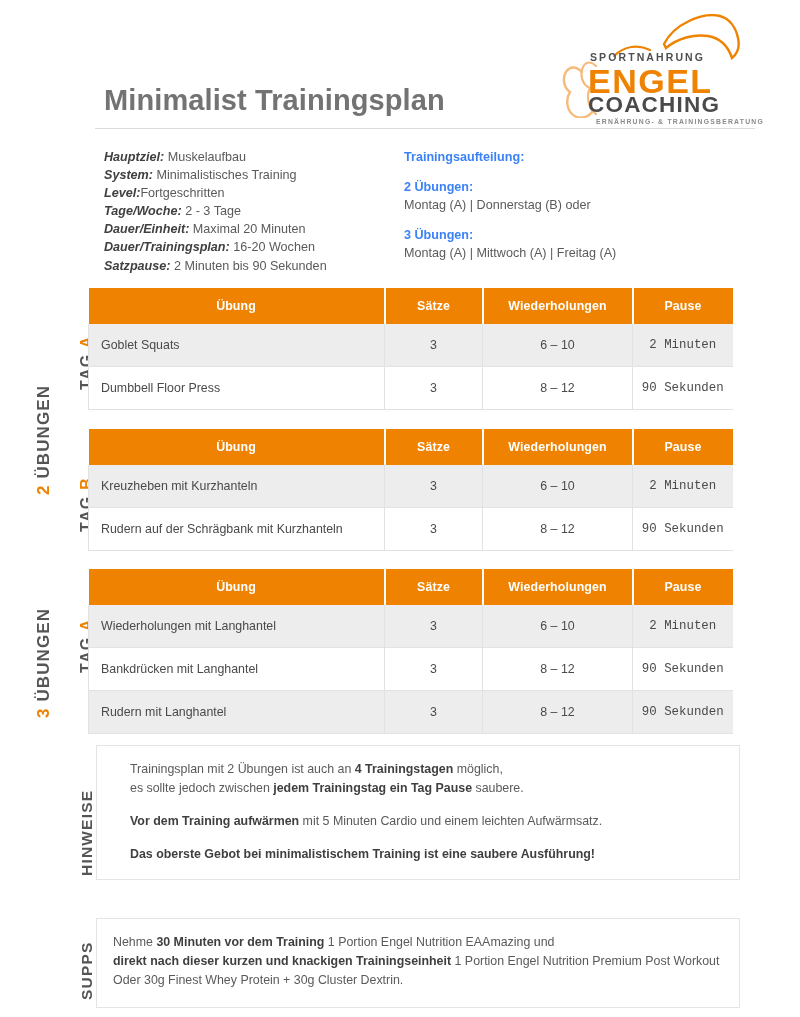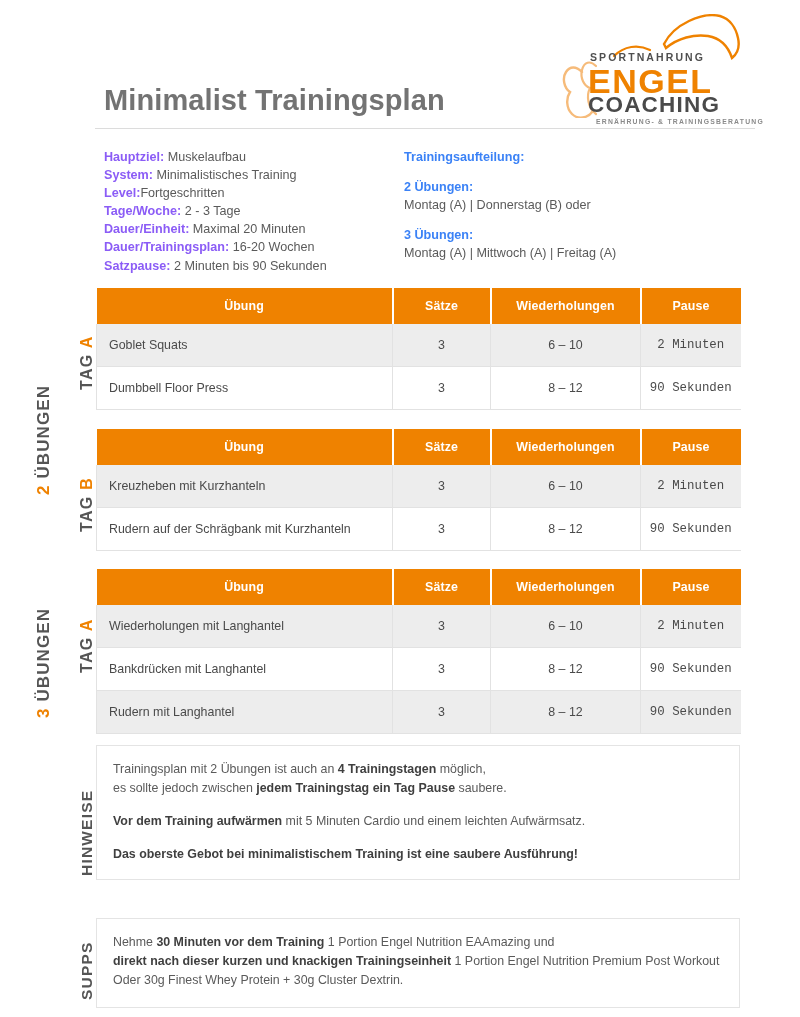--- a/index.html
+++ b/index.html
@@ -114,21 +114,21 @@
     line-height: 18.1px;
   }
   .meta-right {
     position: absolute;
     left: 404px;
     top: 148px;
     width: 320px;
     font-size: 12.6px;
     line-height: 18.1px;
   }
-  .meta-line b { color: #8b5cf6; }
+  .meta-line b { color: #404040; font-style: italic; }
   .meta-line { color: #5a5a5a; white-space: nowrap; }
   .meta-gap { height: 12px; }
   .meta-head { font-weight: bold; color: #3b82f6; }
 
   
   .vlabel {
     position: absolute;
     transform-origin: 0 0;
     transform: rotate(-90deg);
     white-space: nowrap;
@@ -149,21 +149,21 @@
   .vlabel-section {
     font-size: 15.5px;
     color: #555555;
     letter-spacing: 1.2px;
     font-weight: bold;
   }
 
   
   .tbl {
     position: absolute;
-    left: 96px;
+    left: 88px;
     width: 644px;
     border-collapse: collapse;
     table-layout: fixed;
     font-size: 12.3px;
   }
   .tbl th {
     background: #ef8200;
     color: #ffffff;
     font-size: 12.4px;
     font-weight: bold;
@@ -372,21 +372,21 @@
       </tr>
       <tr>
         <td class="ex">Rudern mit Langhantel</td>
         <td class="c">3</td>
         <td class="c">8 – 12</td>
         <td class="c">90 Sekunden</td>
       </tr>
     </tbody>
   </table>
 
-  <div class="notebox" style="top:745px; height:135px;">
+  <div class="notebox" style="top:745px; height:135px;padding-left:17px;">
     <div class="notebox-inner">
       <p class="np">
         <span>Trainingsplan mit 2 Übungen ist auch an </span><b>4 Trainingstagen</b><span> möglich,</span><br>
         <span>es sollte jedoch zwischen </span><b>jedem Trainingstag ein Tag Pause</b><span> saubere.</span>
       </p>
       <p class="np">
         <b>Vor dem Training aufwärmen</b><span> mit 5 Minuten Cardio und einem leichten Aufwärmsatz.</span>
       </p>
       <p class="np">
         <b>Das oberste Gebot bei minimalistischem Training ist eine saubere Ausführung!</b>

